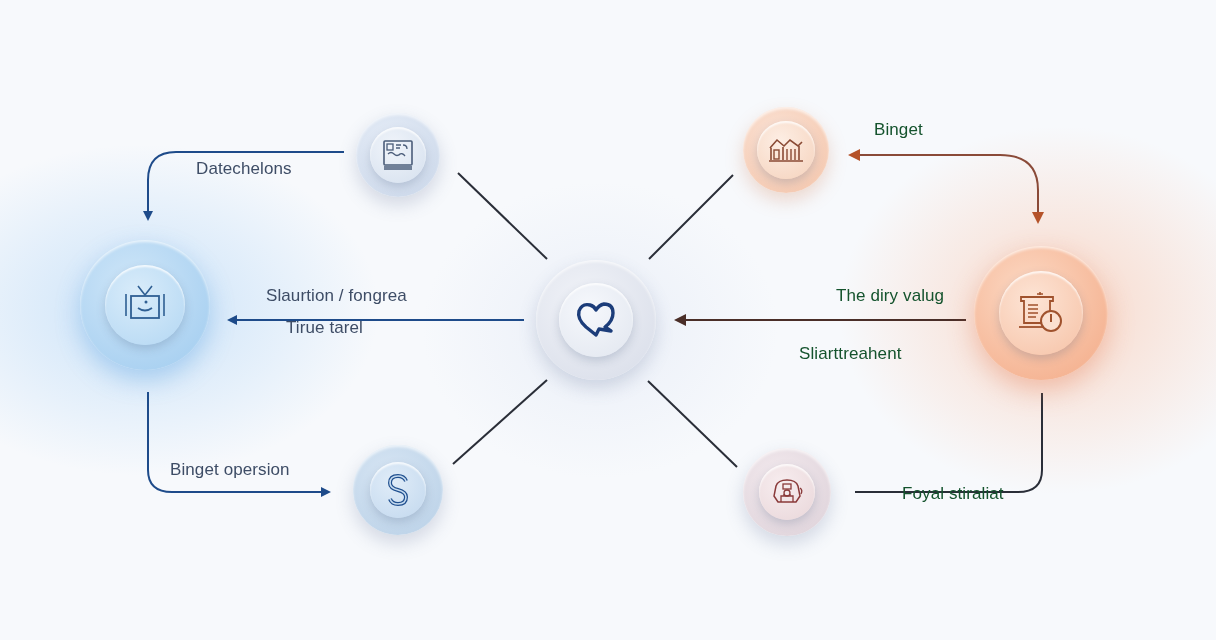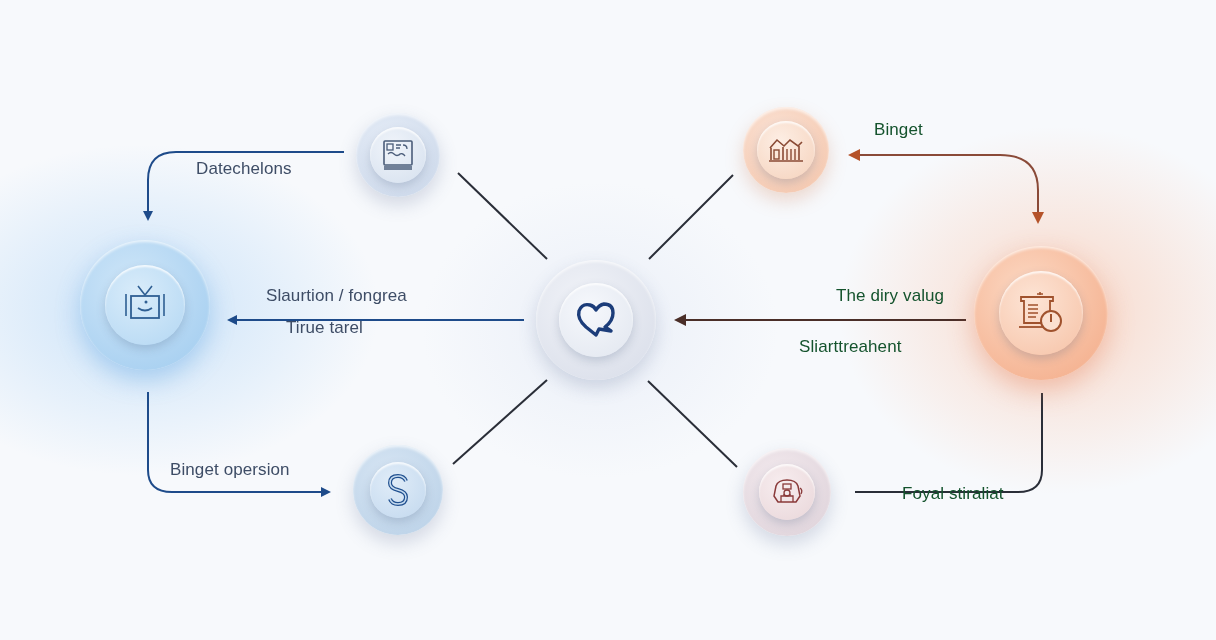--- a/index.html
+++ b/index.html
@@ -168,14 +168,14 @@
   </div>
 </div>
 
 <div class="label blue" style="left:196px;top:120px;margin-top:39px;">Datechelons</div>
 <div class="label blue" style="left:266px;top:286px;">Slaurtion / fongrea</div>
 <div class="label blue" style="left:286px;top:318px;">Tirue tarel</div>
 <div class="label blue" style="left:170px;top:460px;">Binget opersion</div>
 
 <div class="label brown" style="left:874px;top:120px;">Binget</div>
 <div class="label brown" style="left:797px;top:286px;margin-left:39px;">The diry valug</div>
-<div class="label brown" style="left:799px;top:337px;">Sliarttreahent</div>
+<div class="label brown" style="left:799px;top:344px;">Sliarttreahent</div>
 <div class="label brown" style="left:902px;top:484px;">Foyal stiraliat</div>
 
 </body></html>

